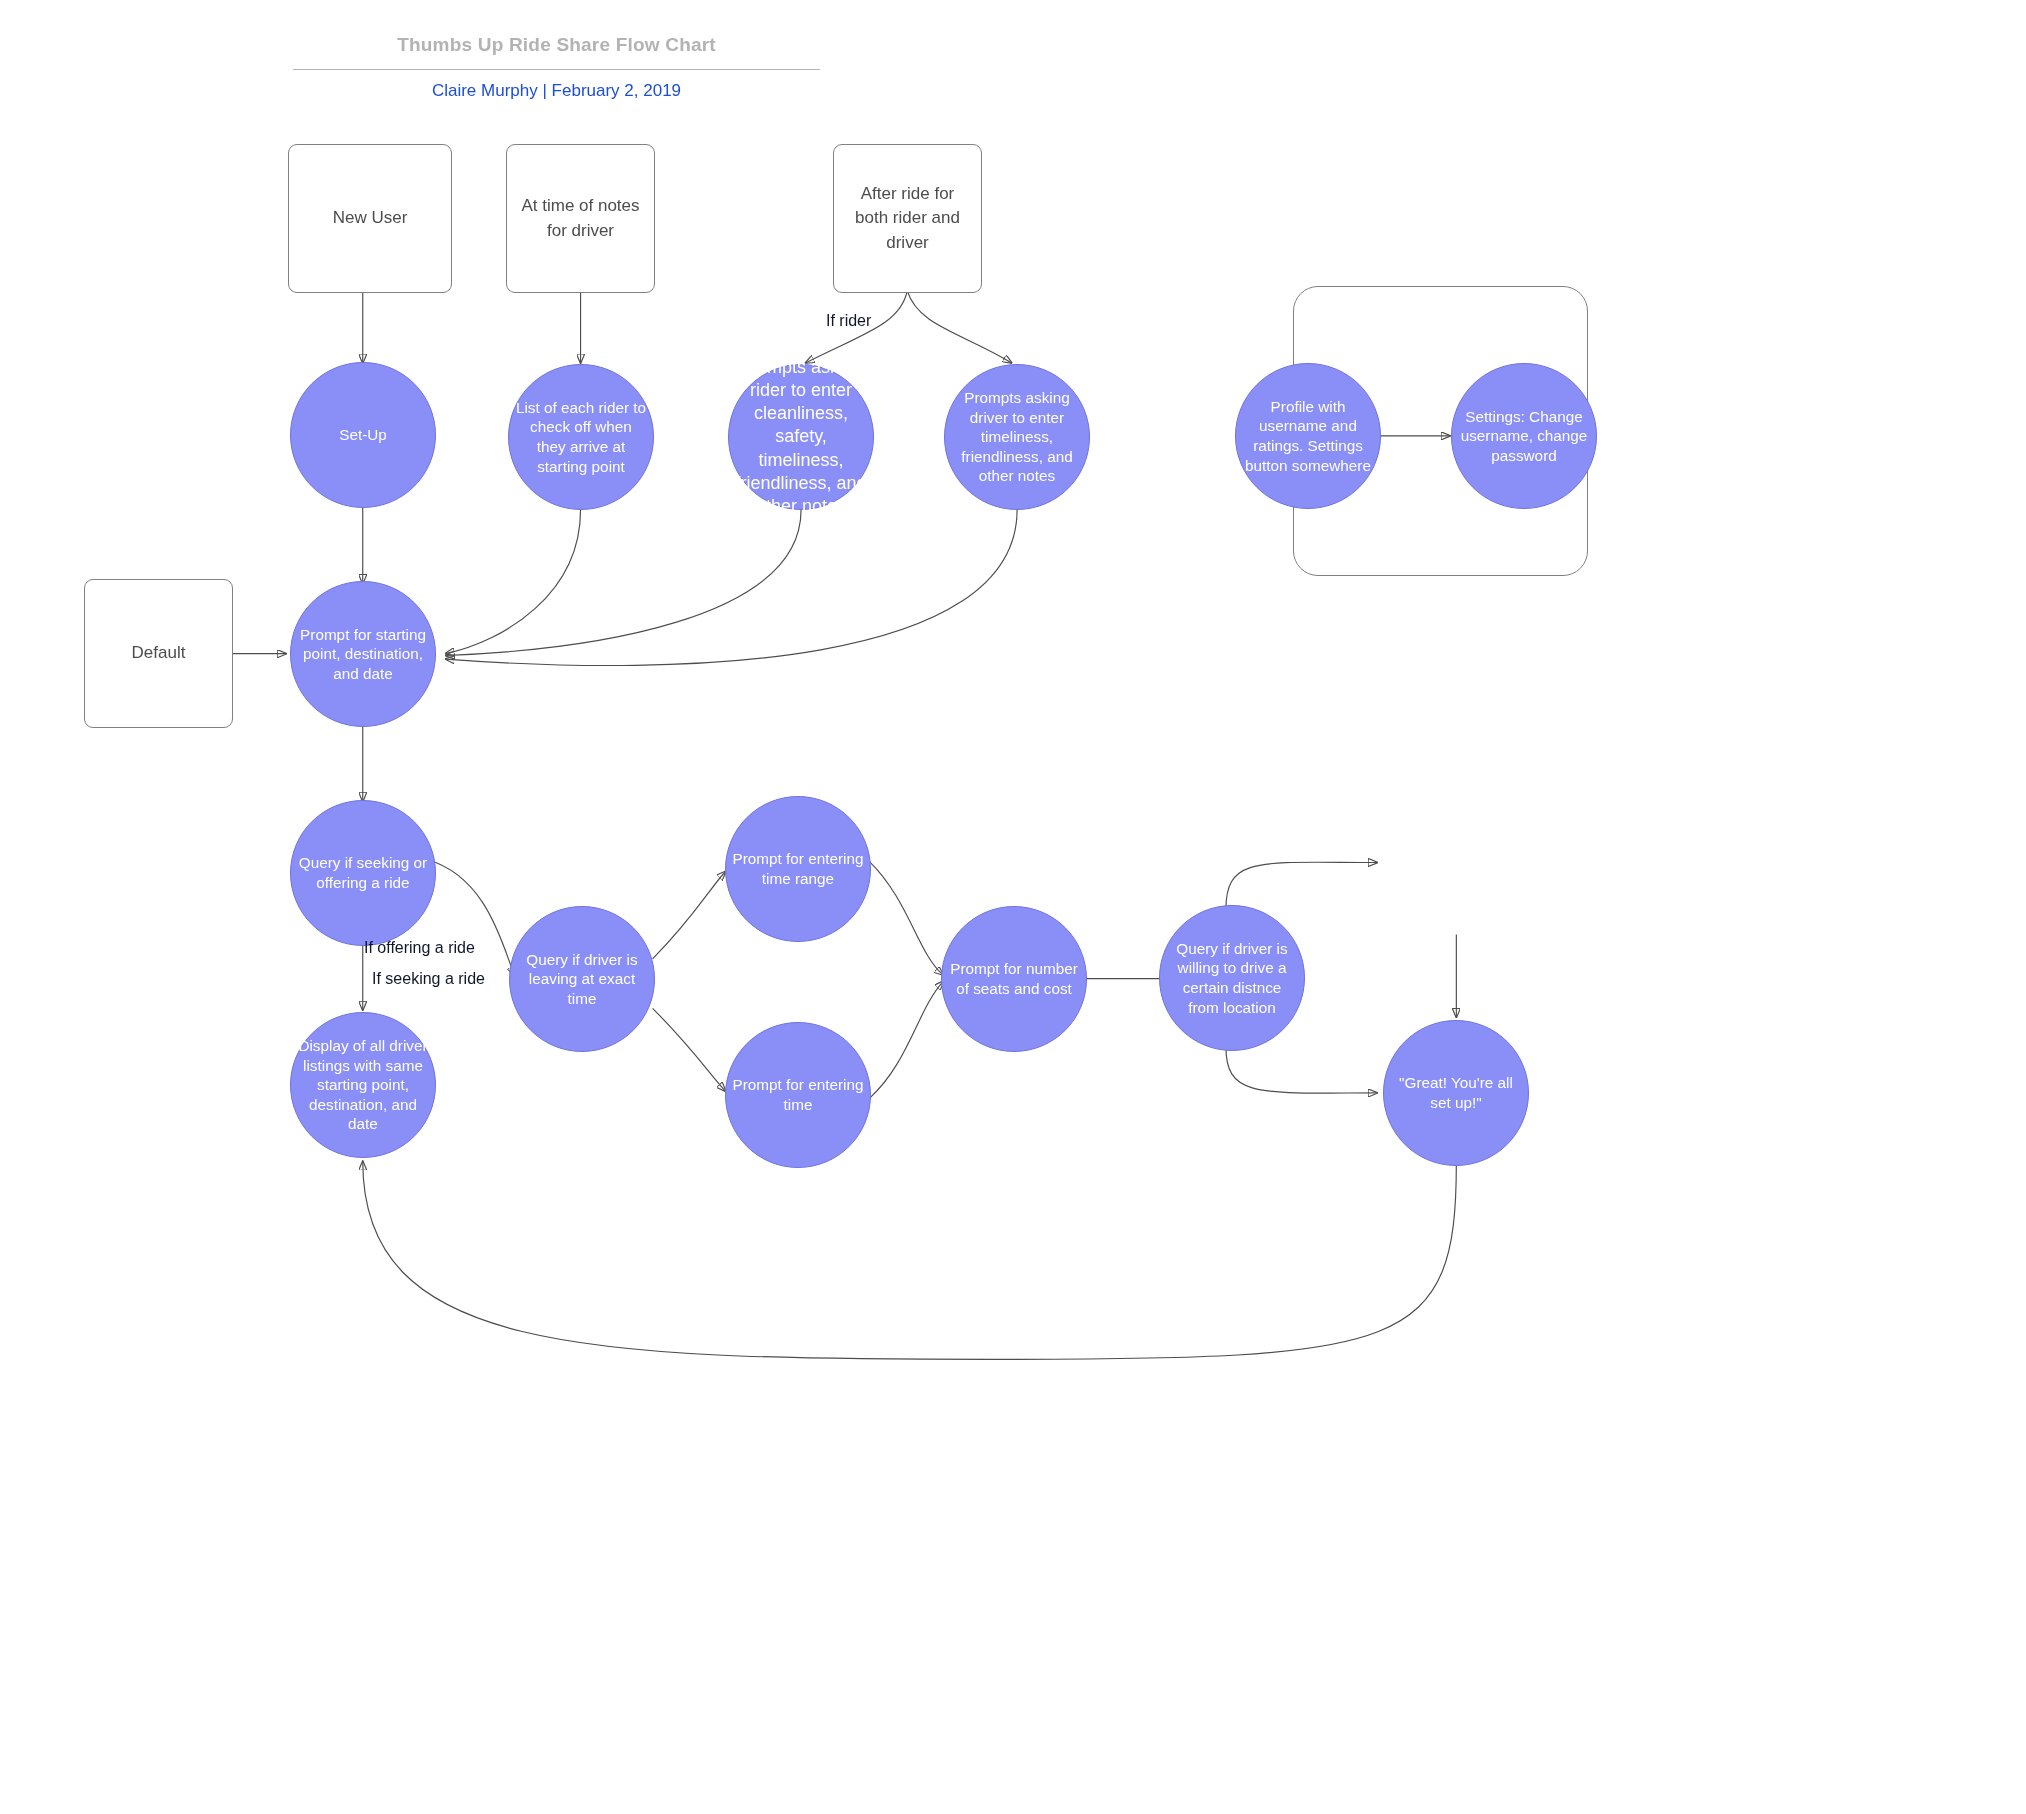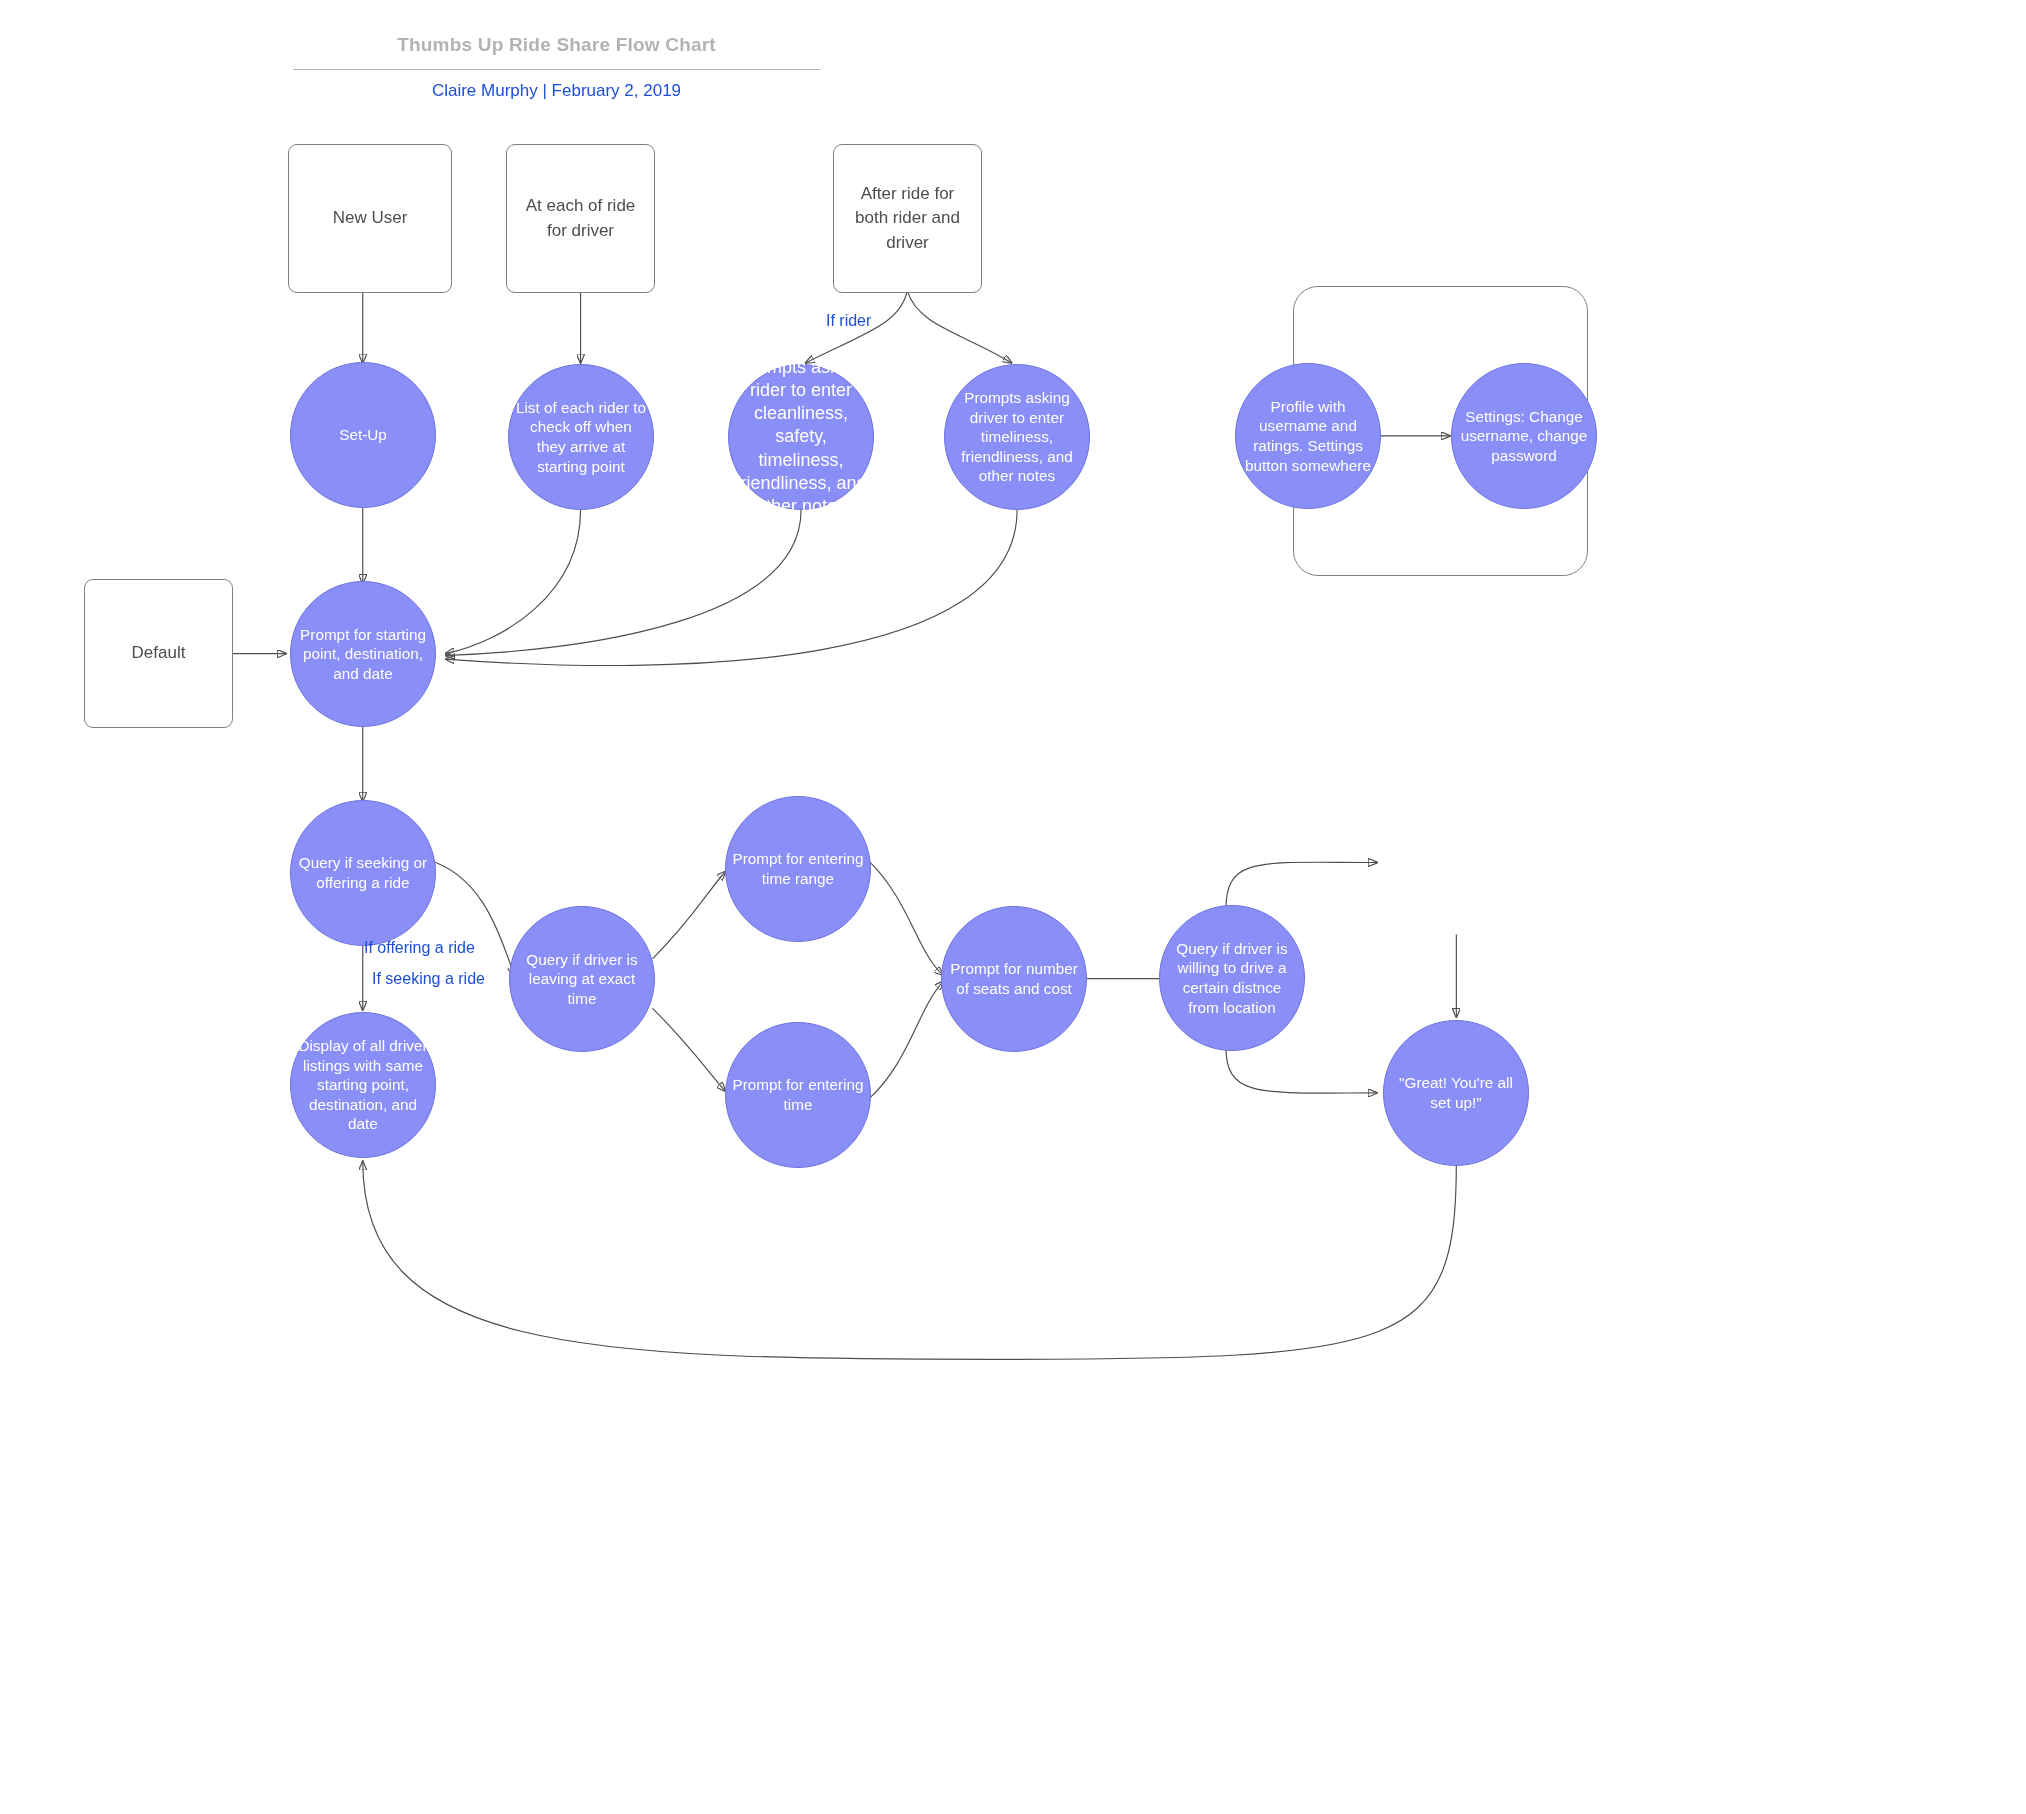--- a/index.html
+++ b/index.html
@@ -69,21 +69,21 @@
   .node-circle .label { width: 100%; }
   .group-box {
     position: absolute;
     border: 1.3px solid #808080;
     border-radius: 25px;
     box-sizing: border-box;
   }
   .edge-label {
     position: absolute;
     font-size: 16px;
-    color: #1d4ed8;
+    color: #0f172a;
     white-space: nowrap;
   }
   svg.wires {
     position: absolute;
     top: 0; left: 0;
     width: 2027px;
     height: 1815px;
     pointer-events: none;
   }
   svg.wires path, svg.wires line {
@@ -154,21 +154,21 @@
     <path d="M1618,1292 C1618,1500 1560,1510 1100,1510 C640,1510 403,1500 403,1290" marker-end="url(#ah)"></path>
   </svg>
 
   <div class="group-box" style="left:1293px; top:286px; width:295px; height:290px;"></div>
 
   <div class="node node-rect" style="left:288px; top:144px; width:164px; height:149px;">
     <span class="label">New User</span>
   </div>
 
   <div class="node node-rect" style="left:506px; top:144px; width:149px; height:149px;">
-    <span class="label">At each of ride for driver</span>
+    <span class="label">At time of notes for driver</span>
   </div>
 
   <div class="node node-rect" style="left:833px; top:144px; width:149px; height:149px;">
     <span class="label">After ride for both rider and driver</span>
   </div>
 
   <div class="node node-rect" style="left:84px; top:579px; width:149px; height:149px;">
     <span class="label">Default</span>
   </div>
 

